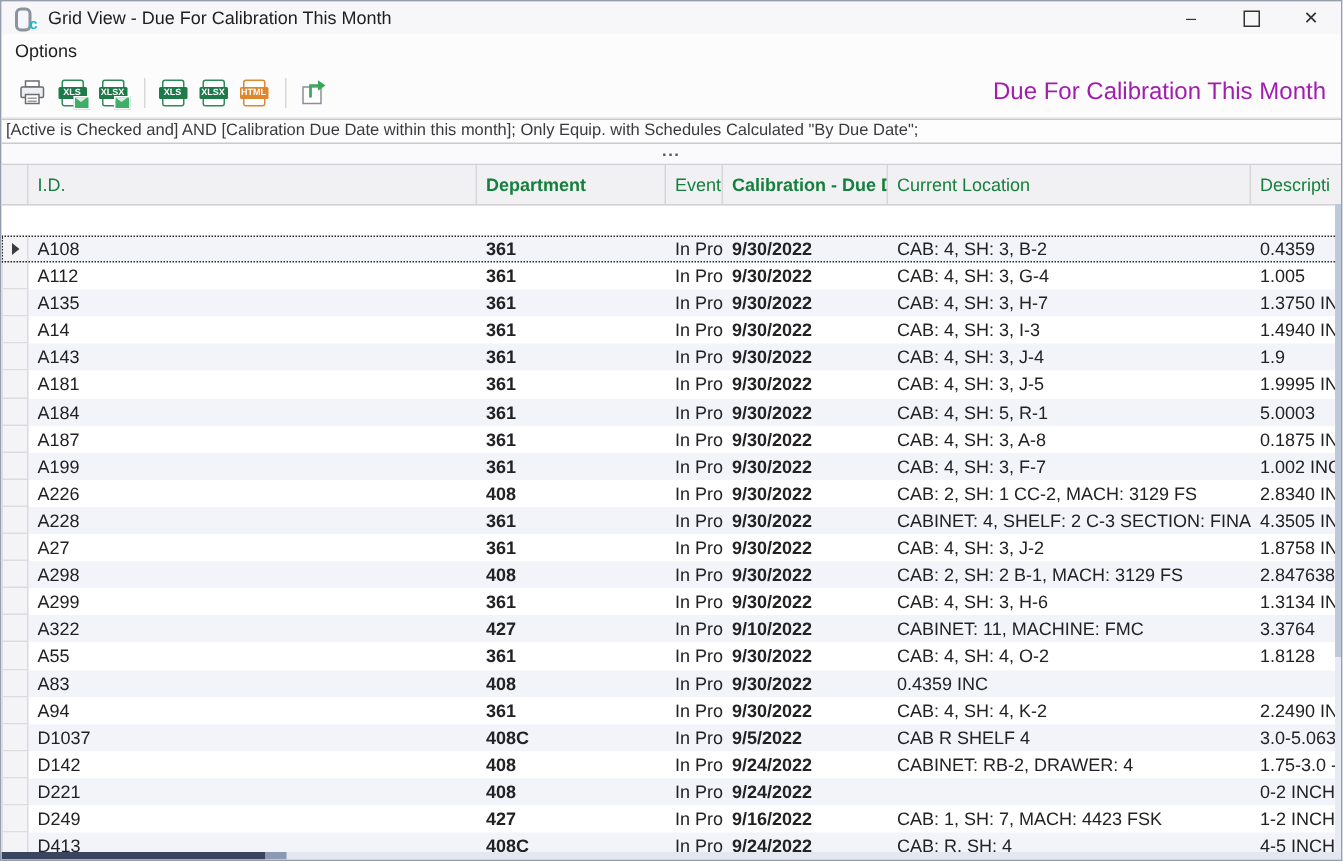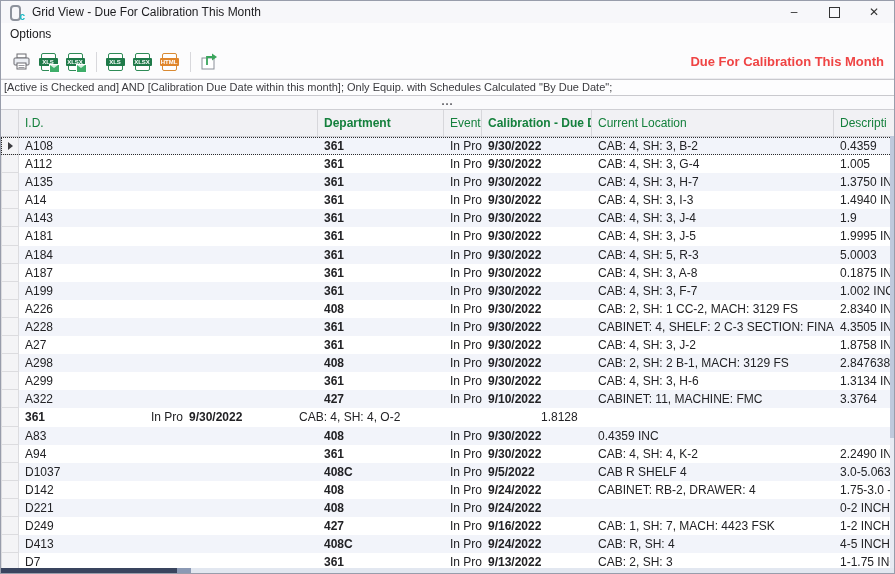--- a/index.html
+++ b/index.html
@@ -23,21 +23,21 @@
   .tbtn{width:24px;height:24px;display:flex;align-items:center;justify-content:center;margin-right:3px;flex:none;position:relative;}
   .fico{position:relative;width:19px;height:18px;display:block;}
   .fico-sheet{position:absolute;left:2px;right:2px;top:0;bottom:0;border:1px solid #2e8b57;background:#fff;border-radius:2px;}
   .fico-band{position:absolute;left:0;right:0;top:5px;height:8px;background:#1f7a49;color:#fff;font-size:6px;font-weight:bold;
              text-align:center;line-height:8px;border-radius:1px;letter-spacing:0;}
   .fico.html .fico-sheet{border-color:#d98a33;}
   .fico.html .fico-band{background:#e0862c;}
   .fico-mail{position:absolute;right:-2px;bottom:-2px;width:9px;height:7px;background:#3fae6a;border:1px solid #fff;}
   .fico-mail:after{content:"";position:absolute;left:0;top:0;border-left:4px solid transparent;border-right:4px solid transparent;
                    border-top:3px solid #fff;opacity:.8;}
-  .report-title{margin-left:auto;font-size:13px;font-weight:bold;color:#ef4444;padding-right:2px;white-space:nowrap;}
+  .report-title{margin-left:auto;font-size:16px;font-weight:normal;color:#a21caf;padding-right:2px;white-space:nowrap;}
   
   .filterbar{height:15px;flex:none;background:#fdfdfe;border-top:1px solid #c9c9ce;border-bottom:1px solid #c9c9ce;
              font-size:11px;color:#3a3a3e;line-height:14px;padding-left:3px;white-space:nowrap;overflow:hidden;}
   
   .splitterband{height:13px;flex:none;background:#fafafc;display:flex;align-items:center;justify-content:center;}
   .splitter-dots{font-size:11px;color:#55555a;line-height:6px;letter-spacing:1px;font-weight:bold;transform:translateY(-2px);}
   
   .gridwrap{flex:1;position:relative;overflow:hidden;background:#fff;}
   .grid-header{display:flex;height:26px;background:#f1f1f4;border-top:1px solid #cfcfd4;border-bottom:1px solid #cfcfd4;}
   .hcell{font-size:12px;color:#15803d;display:flex;align-items:center;padding-left:6px;box-sizing:border-box;
@@ -46,21 +46,21 @@
   .c-sel{width:18px;}
   .c-id{width:299px;}
   .c-dept{width:126px;font-weight:bold;}
   .c-event{width:38px;}
   .c-due{width:110px;font-weight:bold;}
   .c-loc{width:242px;}
   .c-desc{width:170px;}
   .grid-rows{position:relative;}
   .grid-row{display:flex;height:18.1px;line-height:18.1px;font-size:12px;color:#222225;background:#fff;}
   .grid-row.tint{background:#f2f4fa;}
-  .grid-row.focused{outline:1px dotted #2b2b2b;outline-offset:-1px;}
+  .grid-row.focused{outline:1px dotted #2b2b2b;outline-offset:-1px;margin-top:20px;}
   .selcell{width:18px;flex:none;background:#f4f4f6;border:1px solid #dcdcdf;border-top:none;box-sizing:border-box;
            display:flex;align-items:center;justify-content:center;}
   .cur-arrow{width:0;height:0;border-top:4px solid transparent;border-bottom:4px solid transparent;border-left:5px solid #3c3c40;display:none;}
   .dcell{padding-left:6px;box-sizing:border-box;white-space:nowrap;overflow:hidden;flex:none;}
   
   .vscroll{position:absolute;right:0;top:27px;bottom:0;width:4px;background:#e7ebf3;}
   .vthumb{position:absolute;top:0;left:0;width:4px;height:70%;background:#bfc9dc;}
   .hscroll{height:5px;flex:none;background:#e2e7f0;position:relative;}
   .hthumb{position:absolute;left:0;top:0;height:5px;width:176px;background:#39445e;}
   .hthumb-end{position:absolute;left:176px;top:0;height:5px;width:14px;background:#8b99b4;}
@@ -221,21 +221,21 @@
     <div class="dcell c-loc">CAB: 4, SH: 3, J-5</div>
     <div class="dcell c-desc">1.9995 INC</div>
   </div>
 
   <div class="grid-row tint">
     <div class="selcell"></div>
     <div class="dcell c-id">A184</div>
     <div class="dcell c-dept">361</div>
     <div class="dcell c-event">In Proc</div>
     <div class="dcell c-due">9/30/2022</div>
-    <div class="dcell c-loc">CAB: 4, SH: 5, R-3</div>
+    <div class="dcell c-loc">CAB: 4, SH: 5, R-1</div>
     <div class="dcell c-desc">5.0003</div>
   </div>
 
   <div class="grid-row">
     <div class="selcell"></div>
     <div class="dcell c-id">A187</div>
     <div class="dcell c-dept">361</div>
     <div class="dcell c-event">In Proc</div>
     <div class="dcell c-due">9/30/2022</div>
     <div class="dcell c-loc">CAB: 4, SH: 3, A-8</div>
@@ -307,20 +307,21 @@
     <div class="dcell c-id">A322</div>
     <div class="dcell c-dept">427</div>
     <div class="dcell c-event">In Proc</div>
     <div class="dcell c-due">9/10/2022</div>
     <div class="dcell c-loc">CABINET: 11, MACHINE: FMC</div>
     <div class="dcell c-desc">3.3764</div>
   </div>
 
   <div class="grid-row">
     <div class="selcell"></div>
+    <div class="dcell c-id">A55</div>
     <div class="dcell c-dept">361</div>
     <div class="dcell c-event">In Proc</div>
     <div class="dcell c-due">9/30/2022</div>
     <div class="dcell c-loc">CAB: 4, SH: 4, O-2</div>
     <div class="dcell c-desc">1.8128</div>
   </div>
 
   <div class="grid-row tint">
     <div class="selcell"></div>
     <div class="dcell c-id">A83</div>

